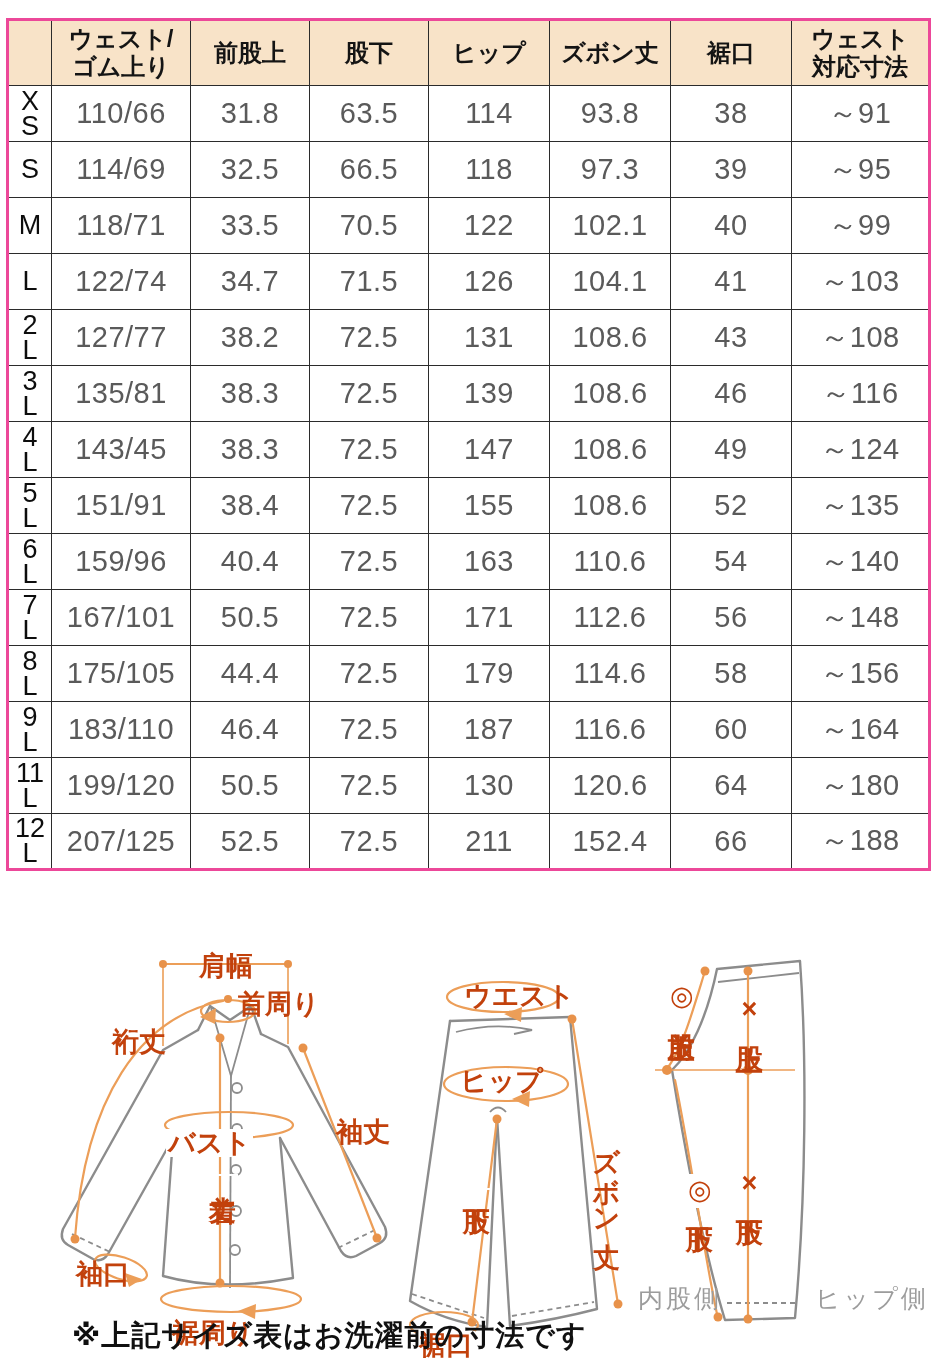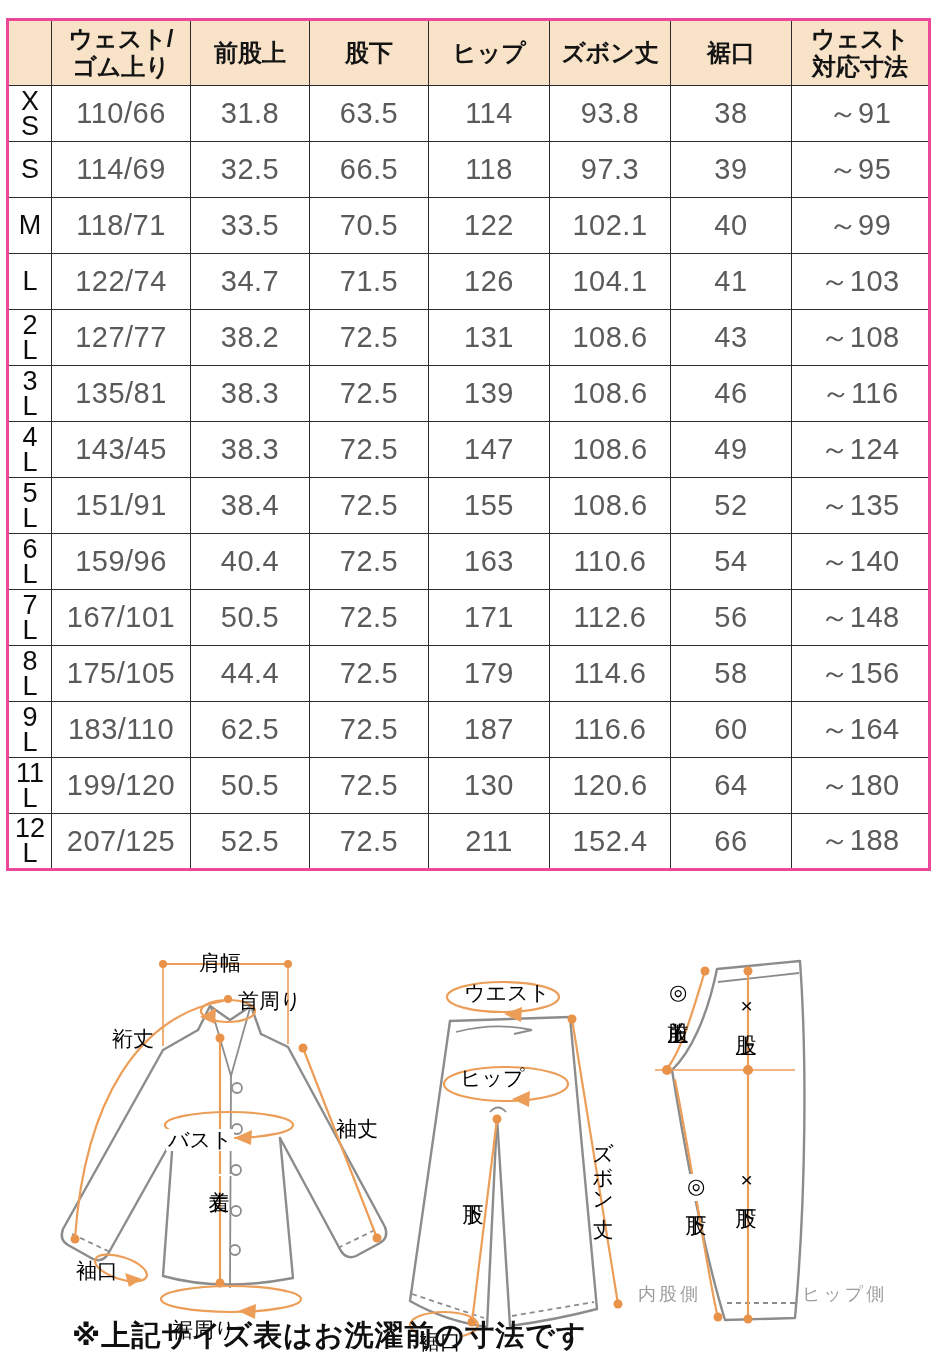--- a/index.html
+++ b/index.html
@@ -28,29 +28,29 @@
   td.val{
     color:#5a5a5a;font-size:29px;font-weight:400;letter-spacing:0.5px;
   }
   col.c-size{width:44px;}  col.c-waist{width:139px;} col.c-rise{width:119px;}
   col.c-inseam{width:119px;} col.c-hip{width:121px;} col.c-len{width:121px;}
   col.c-hem{width:121px;}  col.c-range{width:138px;}
   
   .diagram{position:absolute;}
   .diagram svg{position:absolute;left:0;top:0;}
   .dlbl{
-    position:absolute;color:#000000;font-size:21px;font-weight:400;
+    position:absolute;color:#c2410c;font-size:27px;font-weight:700;
     white-space:nowrap;line-height:1.05;
   }
   .dlbl.onwhite{background:#ffffff;padding:0 2px;}
   .vlbl{
     writing-mode:vertical-rl;text-orientation:upright;letter-spacing:1px;
   }
   .side-lbl{
-    position:absolute;color:#9c9c9c;font-size:18px;font-weight:500;
+    position:absolute;color:#9c9c9c;font-size:25px;font-weight:500;
     letter-spacing:3px;white-space:nowrap;
   }
   .note{
     position:absolute;left:72px;top:1316px;font-size:29px;font-weight:600;
     color:#101010;letter-spacing:1px;
   }
   .garment{stroke:#8c8c8c;stroke-width:2.4;fill:none;stroke-linejoin:round;stroke-linecap:round;}
   .garment-thin{stroke:#8c8c8c;stroke-width:1.8;fill:none;}
   .dash{stroke-dasharray:5 4;}
   .meas{stroke:#EC9E58;stroke-width:2.2;fill:none;stroke-linecap:round;}
@@ -202,21 +202,21 @@
         <td class="val">72.5</td>
         <td class="val">179</td>
         <td class="val">114.6</td>
         <td class="val">58</td>
         <td class="val">～156</td>
       </tr>
       <tr>
         <td class="size">9
 L</td>
         <td class="val">183/110</td>
-        <td class="val">62.5</td>
+        <td class="val">46.4</td>
         <td class="val">72.5</td>
         <td class="val">187</td>
         <td class="val">116.6</td>
         <td class="val">60</td>
         <td class="val">～164</td>
       </tr>
       <tr>
         <td class="size">11
 L</td>
         <td class="val">199/120</td>
@@ -345,16 +345,16 @@
       <circle class="mdot" cx="32" cy="122" r="5"></circle>
       <path class="meas" d="M40,132 C56,210 68,300 82,366"></path>
       <circle class="mdot" cx="83" cy="369" r="4.5"></circle>
     </g>
   </svg>
   <div class="dlbl vlbl" style="left:32px;top:32px;">◎前股上</div>
   <div class="dlbl vlbl" style="left:100px;top:46px;">×股上</div>
   <div class="dlbl vlbl onwhite" style="left:48px;top:226px;">◎股下</div>
   <div class="dlbl vlbl" style="left:100px;top:220px;">×股下</div>
   <div class="side-lbl" style="left:3px;top:334px;">内股側</div>
-  <div class="side-lbl" style="left:167px;top:334px;">ヒップ側</div>
+  <div class="side-lbl" style="left:180px;top:334px;">ヒップ側</div>
 </div>
 
 <div class="note">※上記サイズ表はお洗濯前の寸法です</div>
 
 </body></html>

